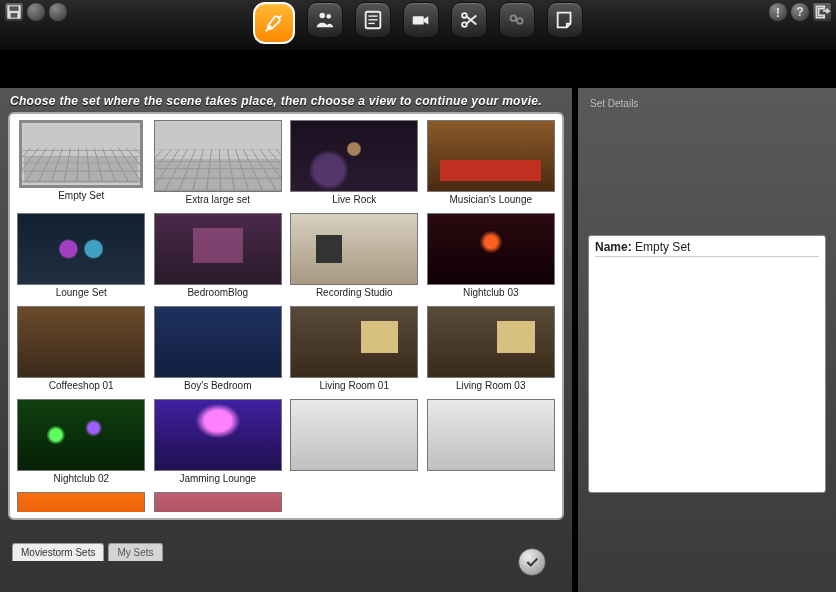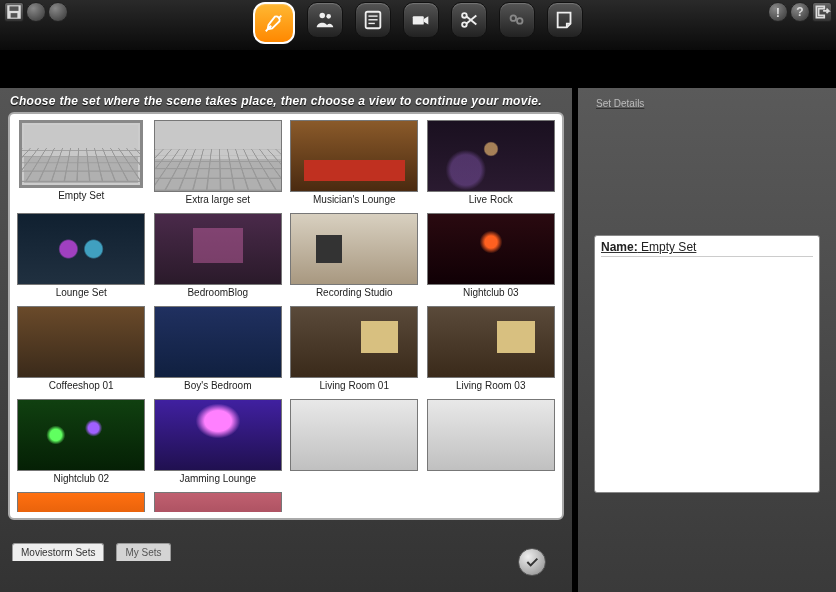--- a/index.html
+++ b/index.html
@@ -23,29 +23,29 @@
 .gallery-scroll { height: 100%; overflow-y: scroll; }
 .gallery-scroll::-webkit-scrollbar { width: 12px; }
 .gallery-scroll::-webkit-scrollbar-track { background: #e8e8e8; border-radius: 6px; border:1px solid #ccc; }
 .gallery-scroll::-webkit-scrollbar-thumb { background: linear-gradient(#999,#666); border-radius: 6px; border:1px solid #555; }
 .gallery { display: grid; grid-template-columns: repeat(4, 1fr); gap: 8px 6px; }
 .set-item { display: flex; flex-direction: column; align-items: center; cursor: pointer; }
 .thumb { width: 128px; height: 72px; background: #a8a8a8; border: 1px solid #777; position: relative; overflow: hidden; }
 .set-item.selected .thumb { border: 3px solid #888; box-shadow: 0 0 0 2px #ccc inset; width:124px; height:68px; }
 .set-label { font-size: 10px; color: #222; margin-top: 2px; text-align:center; }
 
-.tabs { position: absolute; bottom: 32px; left: 12px; display: flex; gap: 12px; }
+.tabs { position: absolute; bottom: 32px; left: 12px; display: flex; gap: 4px; }
 .tab { background: #eee; border: 1px solid #999; border-bottom: none; padding: 3px 8px; font-size: 10px; cursor: pointer; border-radius: 3px 3px 0 0; position: relative; top: 1px; }
 .tab.inactive { background: #d4d4d4; color: #555; }
 
 .confirm-btn { position: absolute; bottom: 16px; right: 26px; width: 28px; height: 28px; border-radius: 50%; background: radial-gradient(circle at 35% 30%, #eee, #888); border: 1px solid #555; display:flex; align-items:center; justify-content:center; cursor:pointer; }
 .confirm-btn svg { width:16px; height:16px; stroke:#333; stroke-width:3; fill:none; }
 
 .divider { width: 6px; background: #000; }
-.right-pane { flex: 1; background: linear-gradient(#5a5a5a,#3a3a3a); padding: 4px 16px; text-decoration: underline; }
+.right-pane { flex: 1; background: linear-gradient(#5a5a5a,#3a3a3a); padding: 4px 10px; }
 .sd-title { color: #bbb; font-size: 10px; padding: 6px 2px; }
 .details-box { background: #fff; border: 1px solid #888; border-radius: 3px; min-height: 258px; margin-top: 120px; padding: 4px 6px; font-size: 12px; color: #222; }
 .details-box .hr { border-top:1px solid #ccc; margin-top:2px; }
 .details-box b { font-weight: bold; }
 
 
 .th-grid { background: linear-gradient(to bottom, #c8c8c8 55%, #b0b0b0 55%); }
 .th-grid::after { content:""; position:absolute; inset:40% 0 0 0; background-image: repeating-linear-gradient(0deg,#999 0 1px,transparent 1px 8px), repeating-linear-gradient(90deg,#999 0 1px,transparent 1px 8px); transform: perspective(80px) rotateX(55deg); transform-origin: top; }
 .th-stage { background: linear-gradient(#1a1020,#2a1a30); }
 .th-stage::after{content:"";position:absolute;inset:0;background:radial-gradient(circle at 50% 40%,rgba(255,200,120,.6) 0 8%,transparent 10%),radial-gradient(circle at 30% 70%,rgba(150,100,200,.4) 0 15%,transparent 20%);}
@@ -158,26 +158,26 @@
         <div class="gallery" id="gallery">
             <div class="set-item selected">
               <div class="thumb th-grid"></div>
               <div class="set-label">Empty Set</div>
             </div>
             <div class="set-item">
               <div class="thumb th-grid"></div>
               <div class="set-label">Extra large set</div>
             </div>
             <div class="set-item">
+              <div class="thumb th-stage"></div>
+              <div class="set-label">Live Rock</div>
+            </div>
+            <div class="set-item">
               <div class="thumb th-lounge"></div>
               <div class="set-label">Musician's Lounge</div>
-            </div>
-            <div class="set-item">
-              <div class="thumb th-stage"></div>
-              <div class="set-label">Live Rock</div>
             </div>
             <div class="set-item">
               <div class="thumb th-comedy"></div>
               <div class="set-label">Lounge Set</div>
             </div>
             <div class="set-item">
               <div class="thumb th-bedroom"></div>
               <div class="set-label">BedroomBlog</div>
             </div>
             <div class="set-item">

